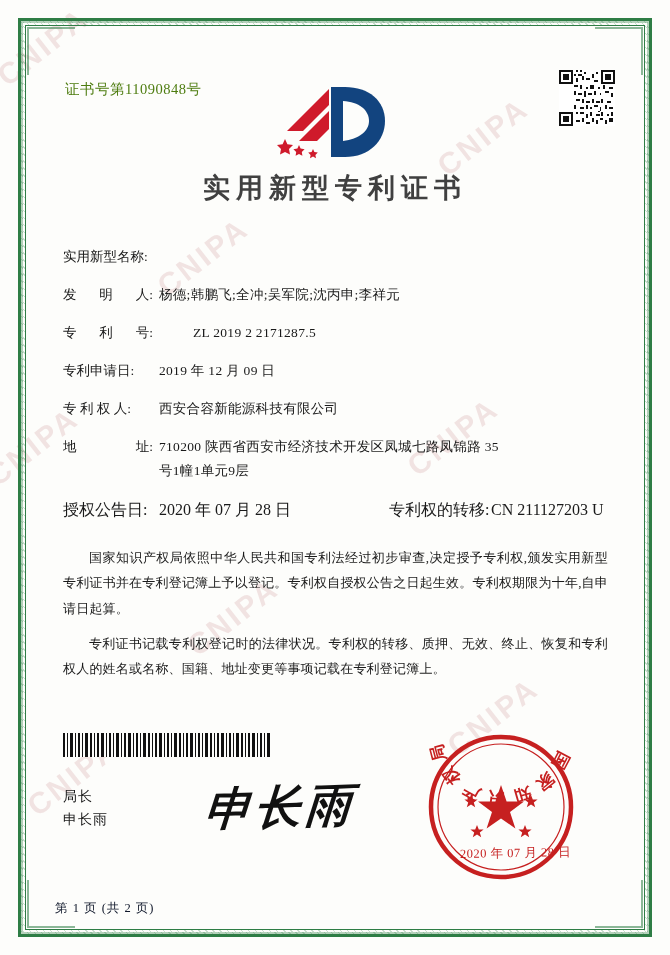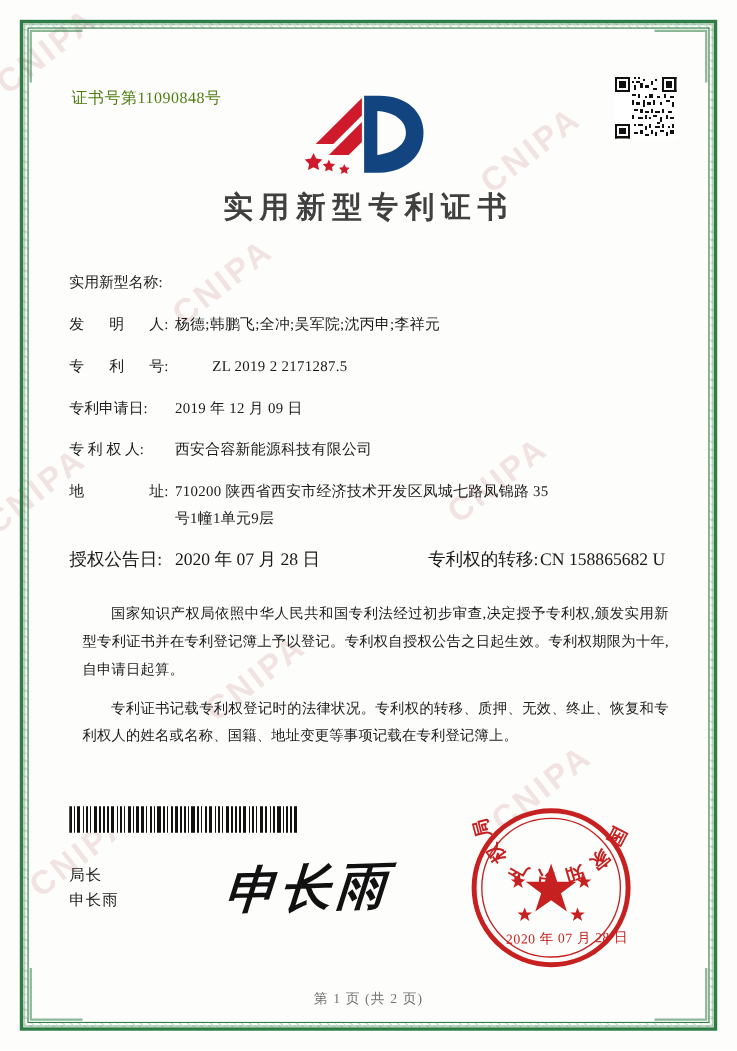--- a/index.html
+++ b/index.html
@@ -183,21 +183,21 @@
   .paras {
     position: absolute;
     left: 8px;
     top: 490px;
     width: 545px;
     font-size: 13px;
     line-height: 1.95;
     text-align: justify;
   }
   .paras p {
-    margin: 0 0 10px 12px;
+    margin: 0 0 10px 0;
     text-indent: 26px;
     letter-spacing: 0.2px;
   }
 
   
   .barcode {
     position: absolute;
     left: 8px;
     top: 678px;
     width: 210px;
@@ -242,24 +242,23 @@
     color: #c62020;
     letter-spacing: 0.5px;
     white-space: nowrap;
     transform: rotate(-1deg);
   }
 
   .footer {
     position: absolute;
     left: 0; right: 0;
     top: 845px;
-    text-align: center;
     font-size: 12.5px;
     letter-spacing: 1px;
-    color: #737373;
+    color: #0f172a;
   }
 </style>
 </head>
 <body>
 
 <div class="page">
 
   <div class="watermark wm1">CNIPA</div>
   <div class="watermark wm2">CNIPA</div>
   <div class="watermark wm3">CNIPA</div>
@@ -420,21 +419,21 @@
         <div class="fvalue">
           <span>710200 陕西省西安市经济技术开发区凤城七路凤锦路 35</span>
           <span class="second-line">号1幢1单元9层</span>
         </div>
       </div>
 
       <div class="grant-row">
         <div class="flabel">授权公告日:</div>
         <div class="grant-left">2020 年 07 月 28 日</div>
         <div class="grant-right-label">专利权的转移:</div>
-        <div class="grant-right-val">CN 158865682 U</div>
+        <div class="grant-right-val">CN 211127203 U</div>
       </div>
 
     </div>
 
     <div class="paras">
       <p>国家知识产权局依照中华人民共和国专利法经过初步审查,决定授予专利权,颁发实用新型专利证书并在专利登记簿上予以登记。专利权自授权公告之日起生效。专利权期限为十年,自申请日起算。</p>
       <p>专利证书记载专利权登记时的法律状况。专利权的转移、质押、无效、终止、恢复和专利权人的姓名或名称、国籍、地址变更等事项记载在专利登记簿上。</p>
     </div>
 
     <div class="barcode">

